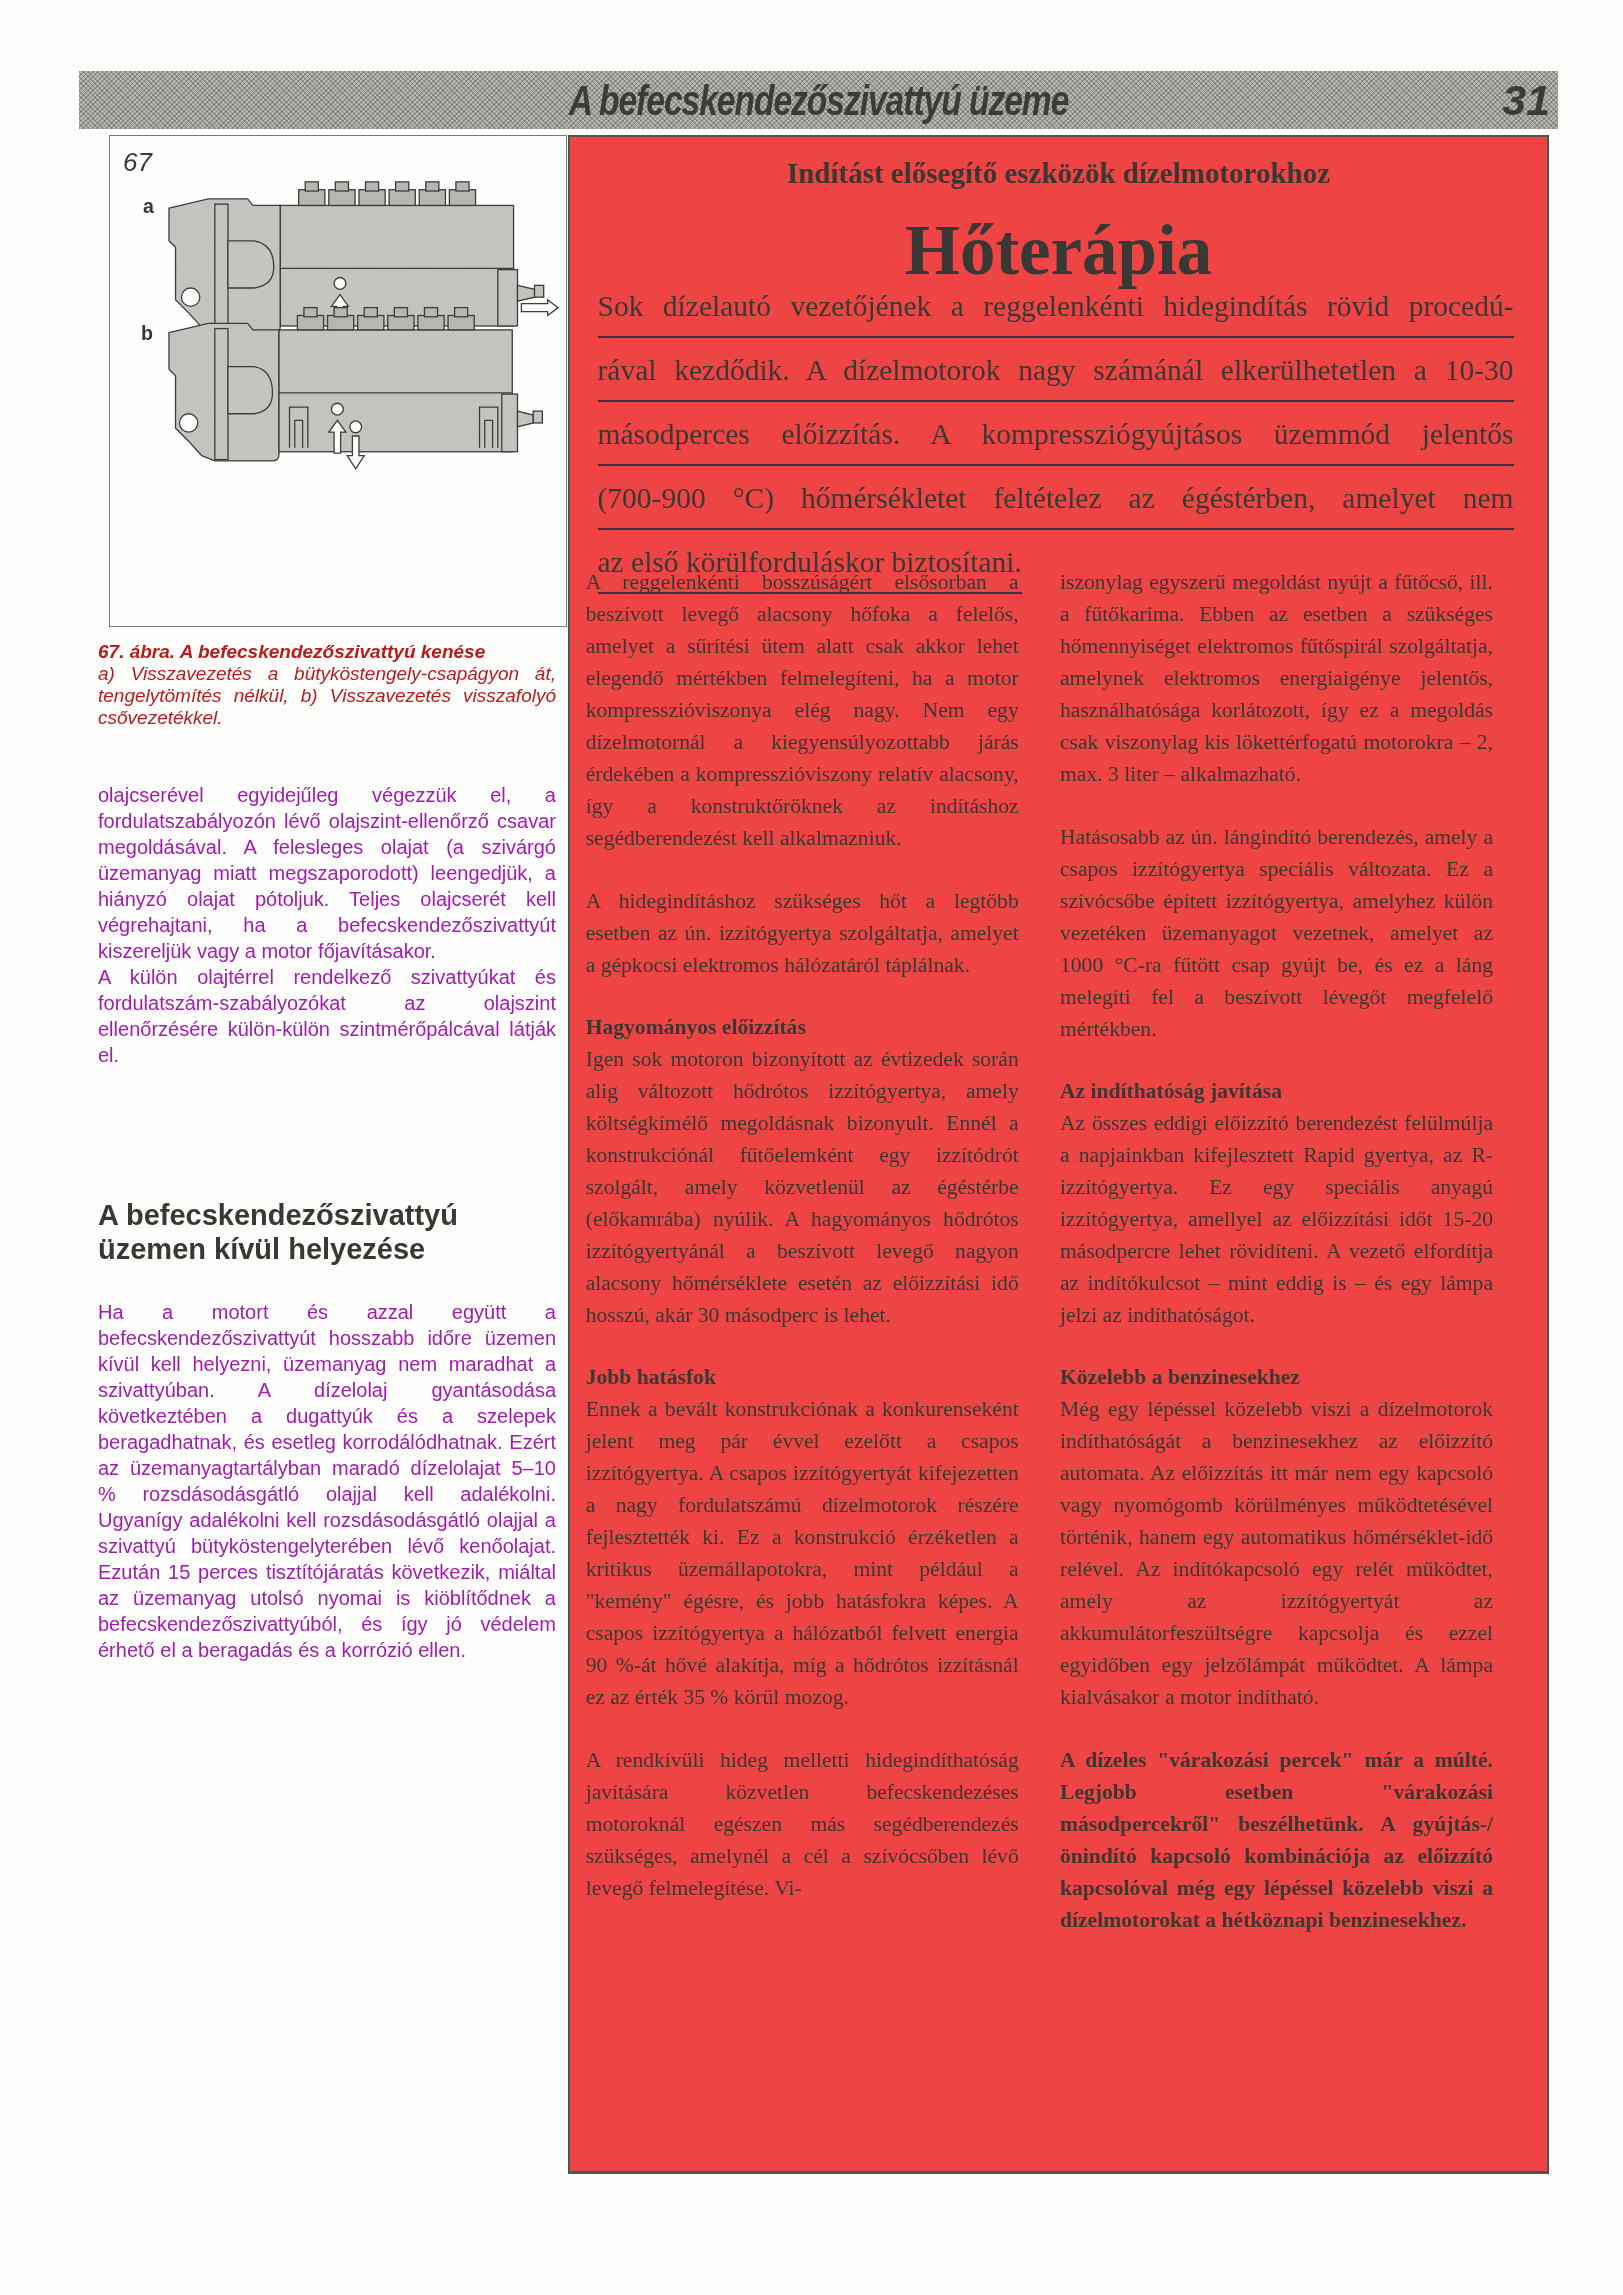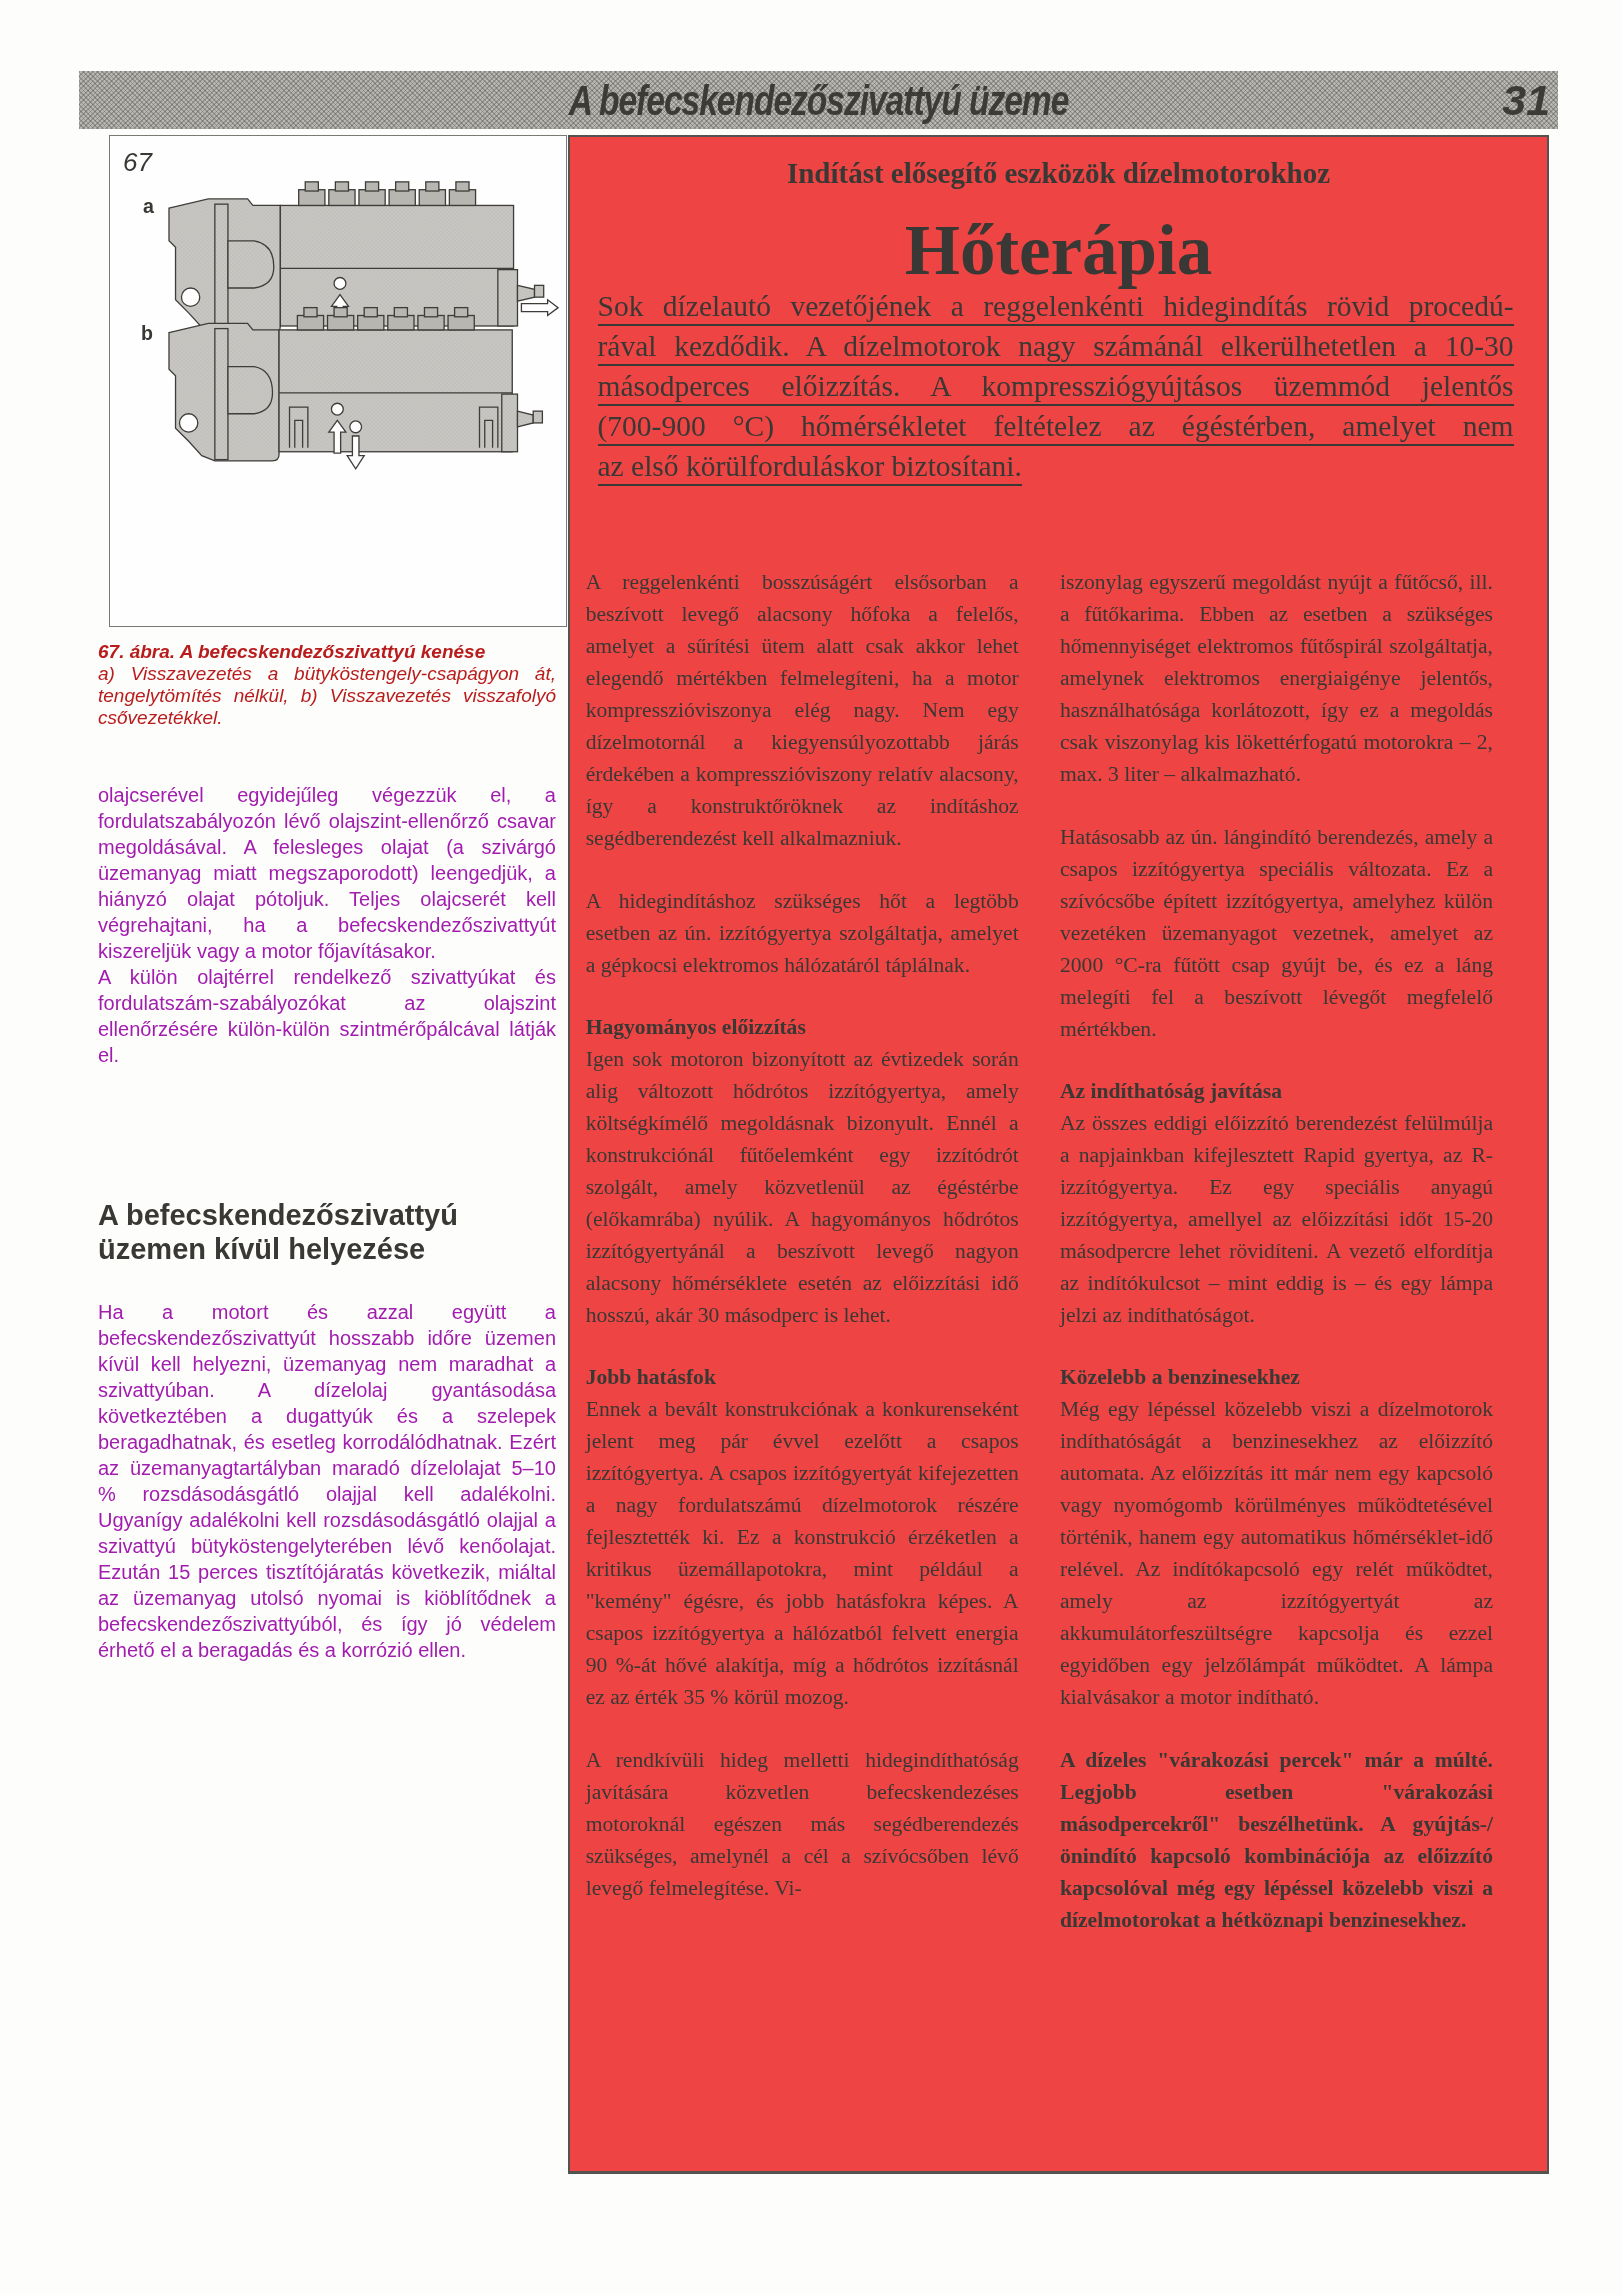--- a/index.html
+++ b/index.html
@@ -73,21 +73,21 @@
   }
   .main-title {
     position: absolute; left: 0; right: 0; top: 73px; text-align: center;
     font-weight: bold; font-size: 71px; color: #3a3834;
   }
   .lead {
     position: absolute; left: 27.5px; width: 916px; top: 153px;
     font-size: 29.5px; line-height: 33px; color: #3a3834; text-align: justify;
   }
   .lead span.line {
-    display: block; border-bottom: 2px solid #3a3834; padding-bottom: 1px; margin-bottom: 4px;
+    display: block; border-bottom: 2px solid #3a3834; padding-bottom: 13px; margin-bottom: 16px;
     text-align-last: justify;
   }
   .lead span.line.last { display: inline-block; text-align-last: auto; }
 
   .art-col {
     position: absolute; top: 429px; width: 433px;
     font-size: 21.6px; line-height: 32px; color: #3a3834; text-align: justify;
   }
   .art-col p { margin: 0 0 31px 0; }
   .art-col h3 { margin: 0; font-size: 21.6px; line-height: 31px; font-weight: bold; }
@@ -212,21 +212,21 @@
         <p style="margin: 0px;">Igen sok motoron bizonyított az évtizedek során alig változott hődrótos izzítógyertya, amely költségkímélő megoldásnak bizonyult. Ennél a konstrukciónál fűtőelemként egy izzítódrót szolgált, amely közvetlenül az égéstérbe (előkamrába) nyúlik. A hagyományos hődrótos izzítógyertyánál a beszívott levegő nagyon alacsony hőmérséklete esetén az előizzítási idő hosszú, akár 30 másodperc is lehet.</p>
       </div>
       <div style="margin-bottom: 31px;">
         <h3>Jobb hatásfok</h3>
         <p style="margin: 0px;">Ennek a bevált konstrukciónak a konkurenseként jelent meg pár évvel ezelőtt a csapos izzítógyertya. A csapos izzítógyertyát kifejezetten a nagy fordulatszámú dízelmotorok részére fejlesztették ki. Ez a konstrukció érzéketlen a kritikus üzemállapotokra, mint például a "kemény" égésre, és jobb hatásfokra képes. A csapos izzítógyertya a hálózatból felvett energia 90 %-át hővé alakítja, míg a hődrótos izzításnál ez az érték 35 % körül mozog.</p>
       </div>
       <p>A rendkívüli hideg melletti hidegindíthatóság javítására közvetlen befecskendezéses motoroknál egészen más segédberendezés szükséges, amelynél a cél a szívócsőben lévő levegő felmelegítése. Vi-</p>
     </div>
   <div class="art-col col-right" id="col-right">
       <p>iszonylag egyszerű megoldást nyújt a fűtőcső, ill. a fűtőkarima. Ebben az esetben a szükséges hőmennyiséget elektromos fűtőspirál szolgáltatja, amelynek elektromos energiaigénye jelentős, használhatósága korlátozott, így ez a megoldás csak viszonylag kis lökettérfogatú motorokra – 2, max. 3 liter – alkalmazható.</p>
-      <p>Hatásosabb az ún. lángindító berendezés, amely a csapos izzítógyertya speciális változata. Ez a szívócsőbe épített izzítógyertya, amelyhez külön vezetéken üzemanyagot vezetnek, amelyet az 2000 °C-ra fűtött csap gyújt be, és ez a láng melegíti fel a beszívott lévegőt megfelelő mértékben.</p>
+      <p>Hatásosabb az ún. lángindító berendezés, amely a csapos izzítógyertya speciális változata. Ez a szívócsőbe épített izzítógyertya, amelyhez külön vezetéken üzemanyagot vezetnek, amelyet az 1000 °C-ra fűtött csap gyújt be, és ez a láng melegíti fel a beszívott lévegőt megfelelő mértékben.</p>
       <div style="margin-bottom: 31px;">
         <h3>Az indíthatóság javítása</h3>
         <p style="margin: 0px;">Az összes eddigi előizzító berendezést felülmúlja a napjainkban kifejlesztett Rapid gyertya, az R-izzítógyertya. Ez egy speciális anyagú izzítógyertya, amellyel az előizzítási időt 15-20 másodpercre lehet rövidíteni. A vezető elfordítja az indítókulcsot – mint eddig is – és egy lámpa jelzi az indíthatóságot.</p>
       </div>
       <div style="margin-bottom: 31px;">
         <h3>Közelebb a benzinesekhez</h3>
         <p style="margin: 0px;">Még egy lépéssel közelebb viszi a dízelmotorok indíthatóságát a benzinesekhez az előizzító automata. Az előizzítás itt már nem egy kapcsoló vagy nyomógomb körülményes működtetésével történik, hanem egy automatikus hőmérséklet-idő relével. Az indítókapcsoló egy relét működtet, amely az izzítógyertyát az akkumulátorfeszültségre kapcsolja és ezzel egyidőben egy jelzőlámpát működtet. A lámpa kialvásakor a motor indítható.</p>
       </div>
       <p class="bold-para">A dízeles "várakozási percek" már a múlté. Legjobb esetben "várakozási másodpercekről" beszélhetünk. A gyújtás-/önindító kapcsoló kombinációja az előizzító kapcsolóval még egy lépéssel közelebb viszi a dízelmotorokat a hétköznapi benzinesekhez.</p>
     </div>

